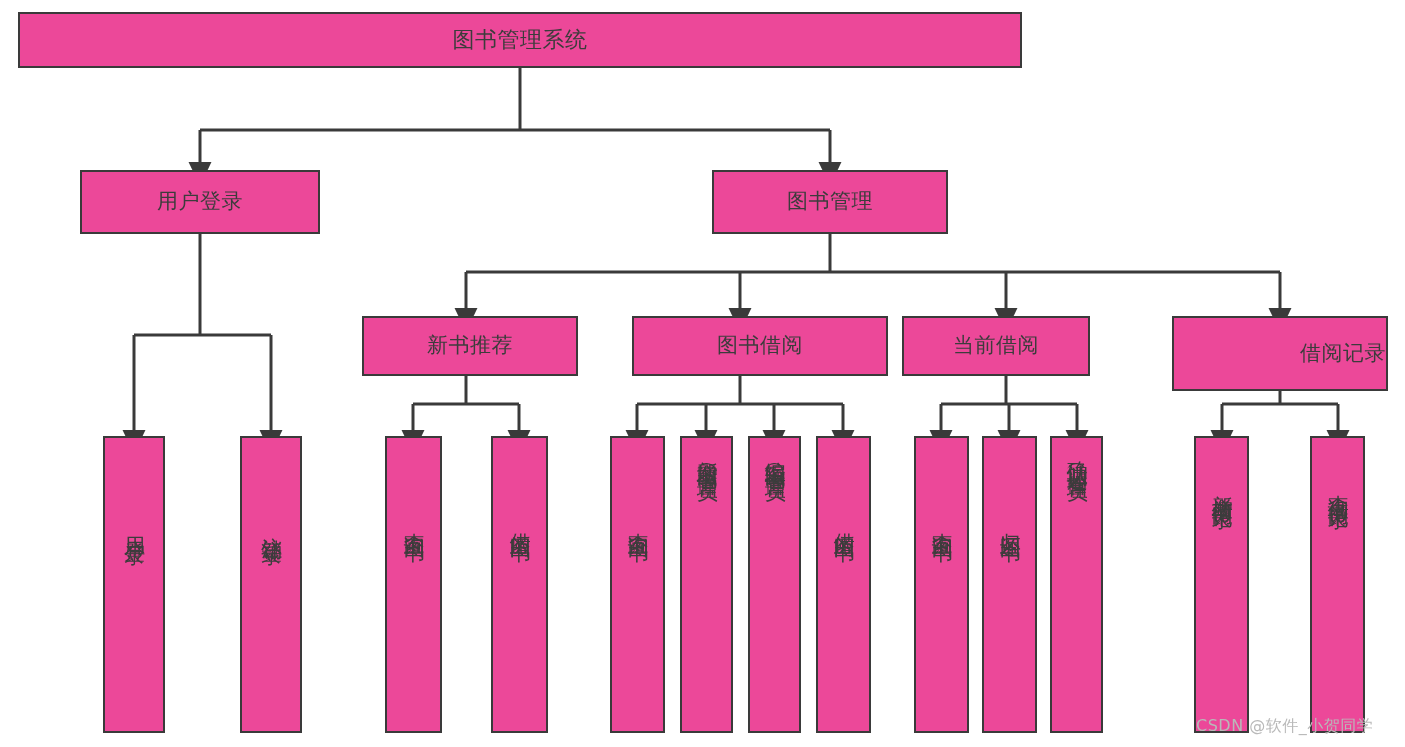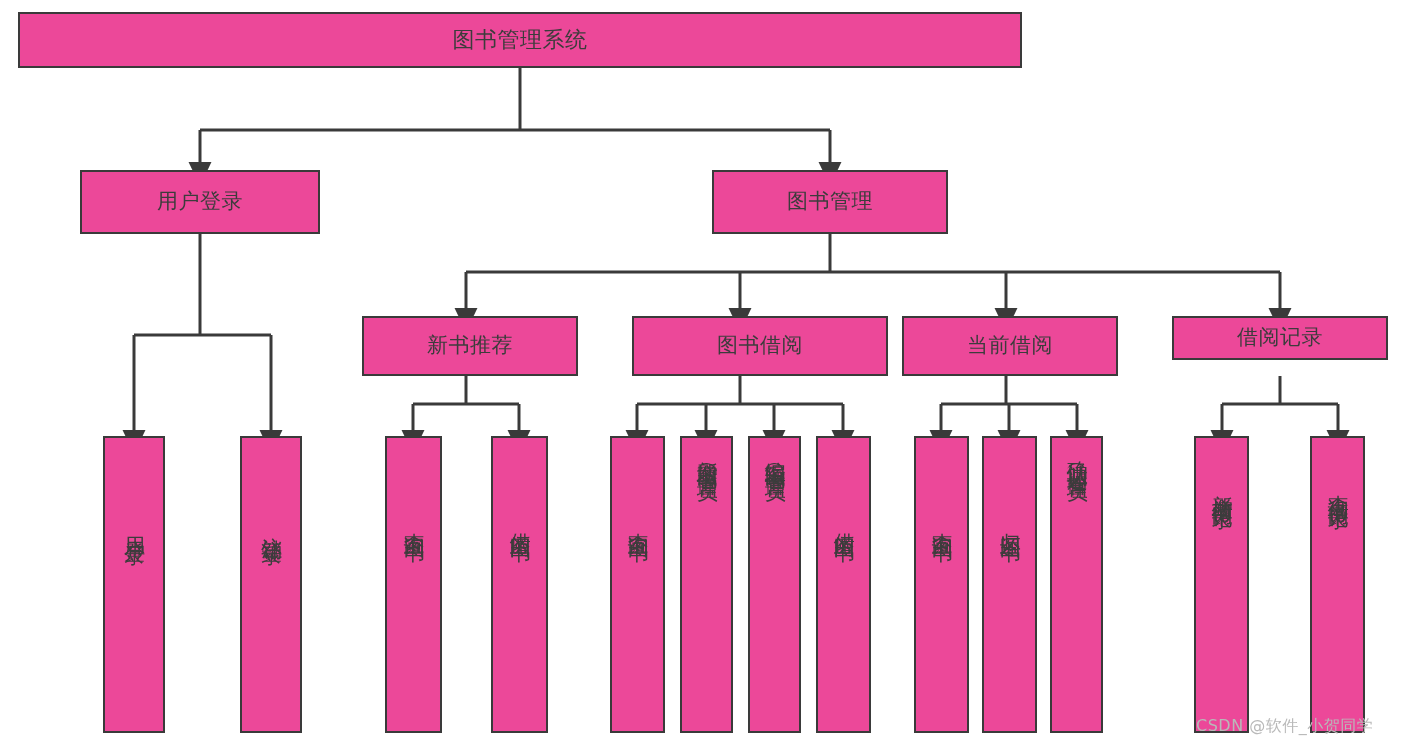--- a/index.html
+++ b/index.html
@@ -141,25 +141,25 @@
   </div>
 
   <div class="node" style="left:362px; top:316px; width:216px; height:60px;">
     <span class="node-label">新书推荐</span>
   </div>
 
   <div class="node" style="left:632px; top:316px; width:256px; height:60px;">
     <span class="node-label">图书借阅</span>
   </div>
 
-  <div class="node" style="left:902px; top:316px; width:216px; height:60px;font-family:Liberation Serif, serif;">
+  <div class="node" style="left:902px; top:316px; width:188px; height:60px;font-family:Liberation Serif, serif;">
     <span class="node-label">当前借阅</span>
   </div>
 
-  <div class="node" style="left:1172px; top:316px; width:216px; height:44px;">
+  <div class="node" style="left:1172px; top:316px; width:216px; height:75px;justify-content:flex-end;">
     <span class="node-label">借阅记录</span>
   </div>
 
   <div class="node vertical" style="left:103px; top:436px; width:62px; height:297px; padding-top:82px;">
     <span class="node-label">用户登录</span>
   </div>
 
   <div class="node vertical" style="left:240px; top:436px; width:62px; height:297px; padding-top:82px;">
     <span class="node-label">注销登录</span>
   </div>

